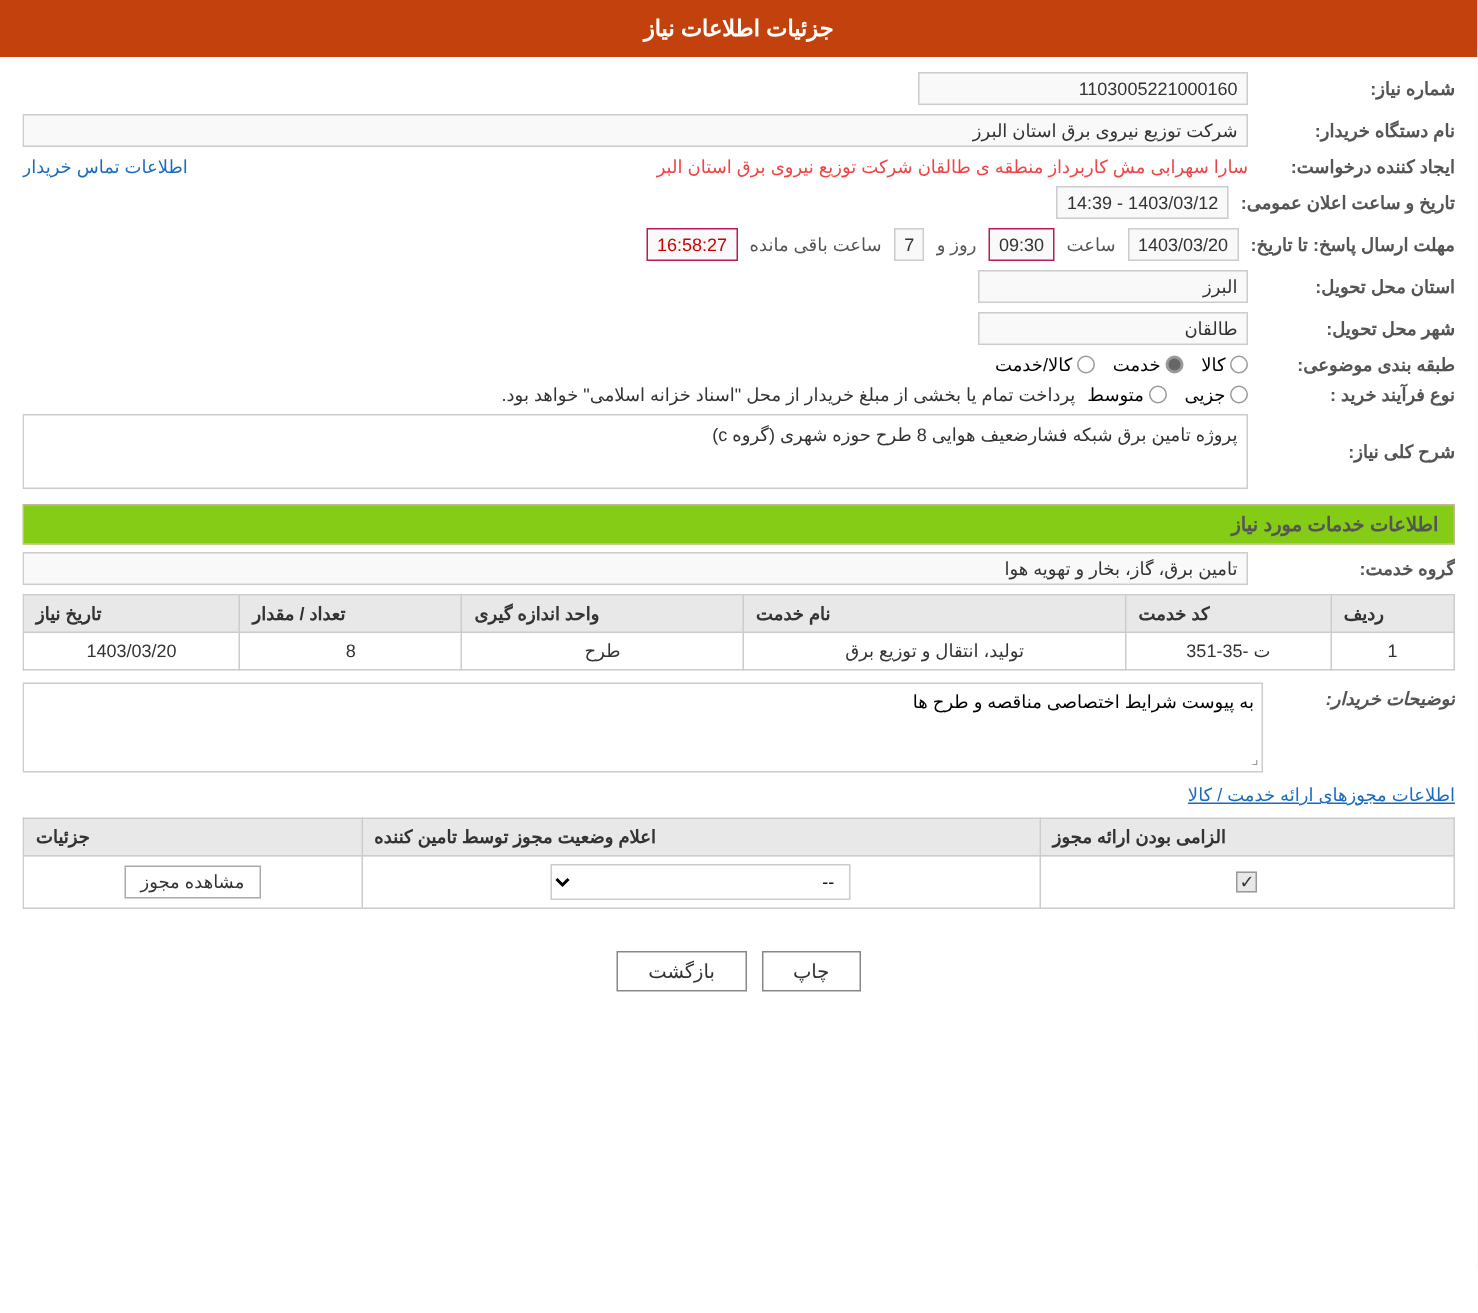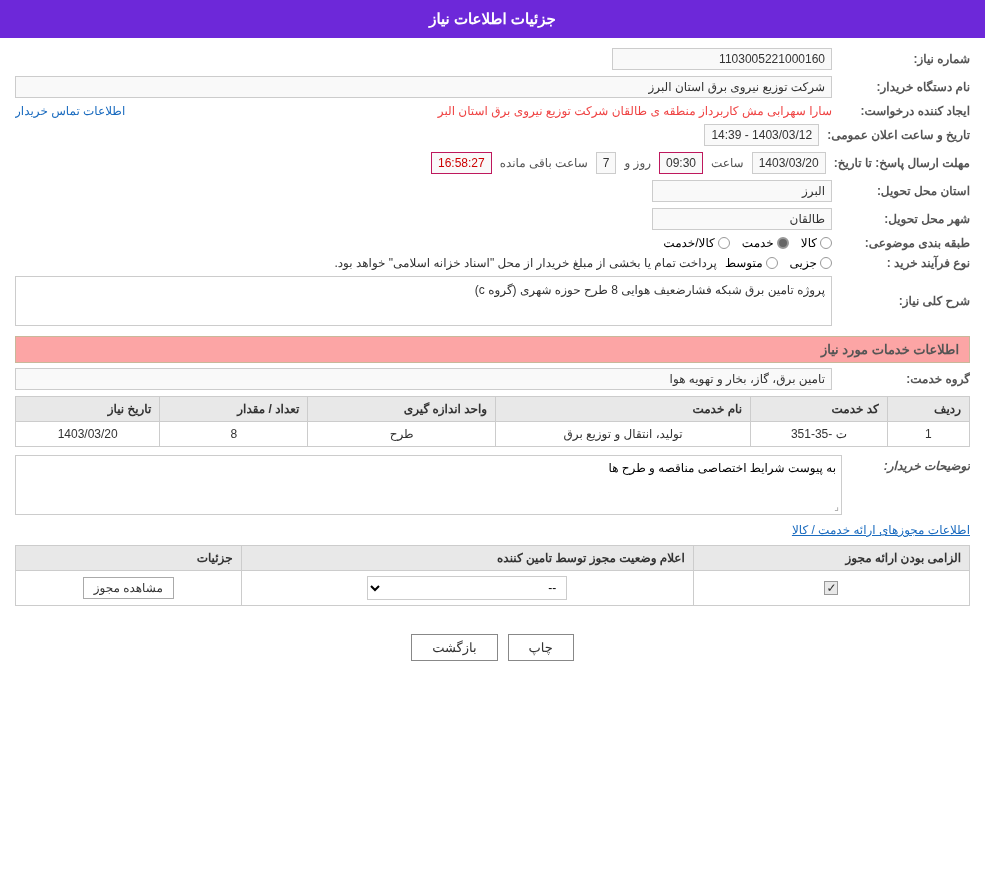--- a/index.html
+++ b/index.html
@@ -9,33 +9,33 @@
       background: #f0f0f0;
       direction: rtl;
     }
     .page-wrapper {
       max-width: 985px;
       margin: 0 auto;
       background: #fff;
       min-height: 875px;
     }
     .header-bar {
-      background: #6d28d9;
+      background: #c2410c;
       color: #fff;
       text-align: center;
       padding: 10px;
       font-size: 15px;
       font-weight: bold;
     }
     .main-content {
       padding: 10px 15px;
       background: #fff;
     }
     .section-title {
-      background: #fca5a5;
+      background: #84cc16;
       border: 1px solid #c8b89a;
       color: #555;
       font-weight: bold;
       padding: 5px 10px;
       margin: 10px 0 5px 0;
       font-size: 13px;
     }
     .form-row {
       display: flex;
       align-items: center;
@@ -131,21 +131,21 @@
     }
     table {
       width: 100%;
       border-collapse: collapse;
       margin-bottom: 8px;
     }
     table th {
       background: #e8e8e8;
       border: 1px solid #ccc;
       padding: 5px 8px;
-      text-align: right;
+      text-align: left;
       font-size: 12px;
       color: #333;
     }
     table td {
       border: 1px solid #ccc;
       padding: 5px 8px;
       text-align: center;
       font-size: 12px;
       color: #333;
     }

